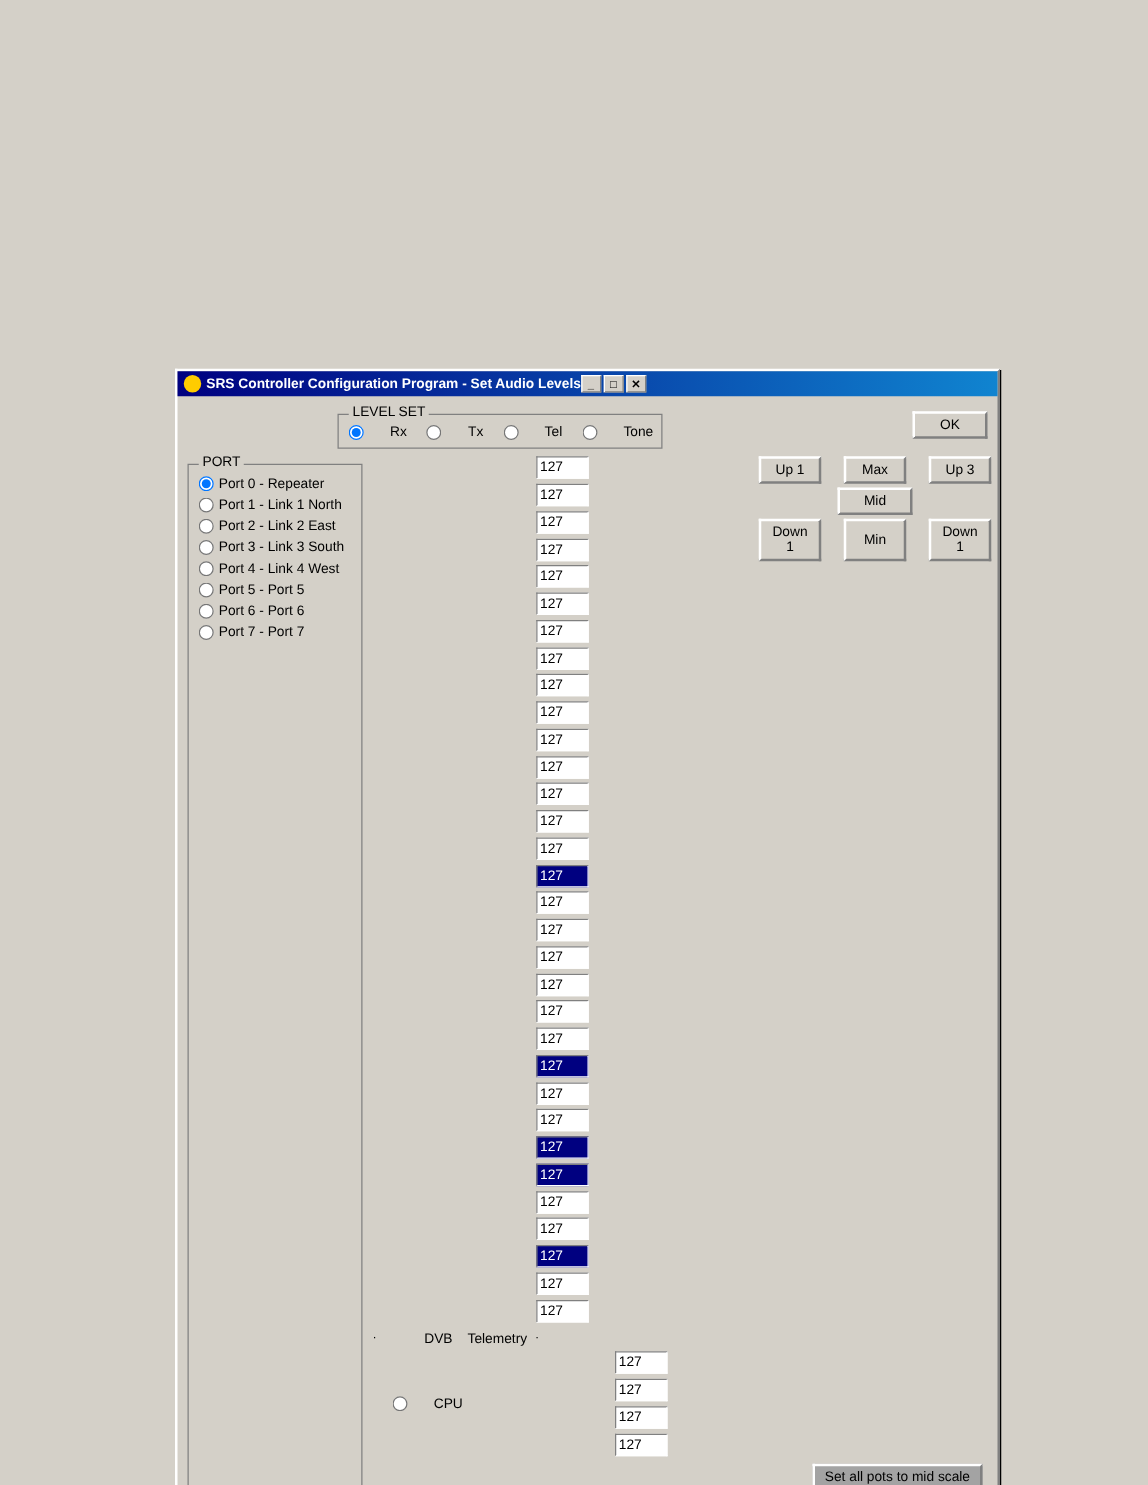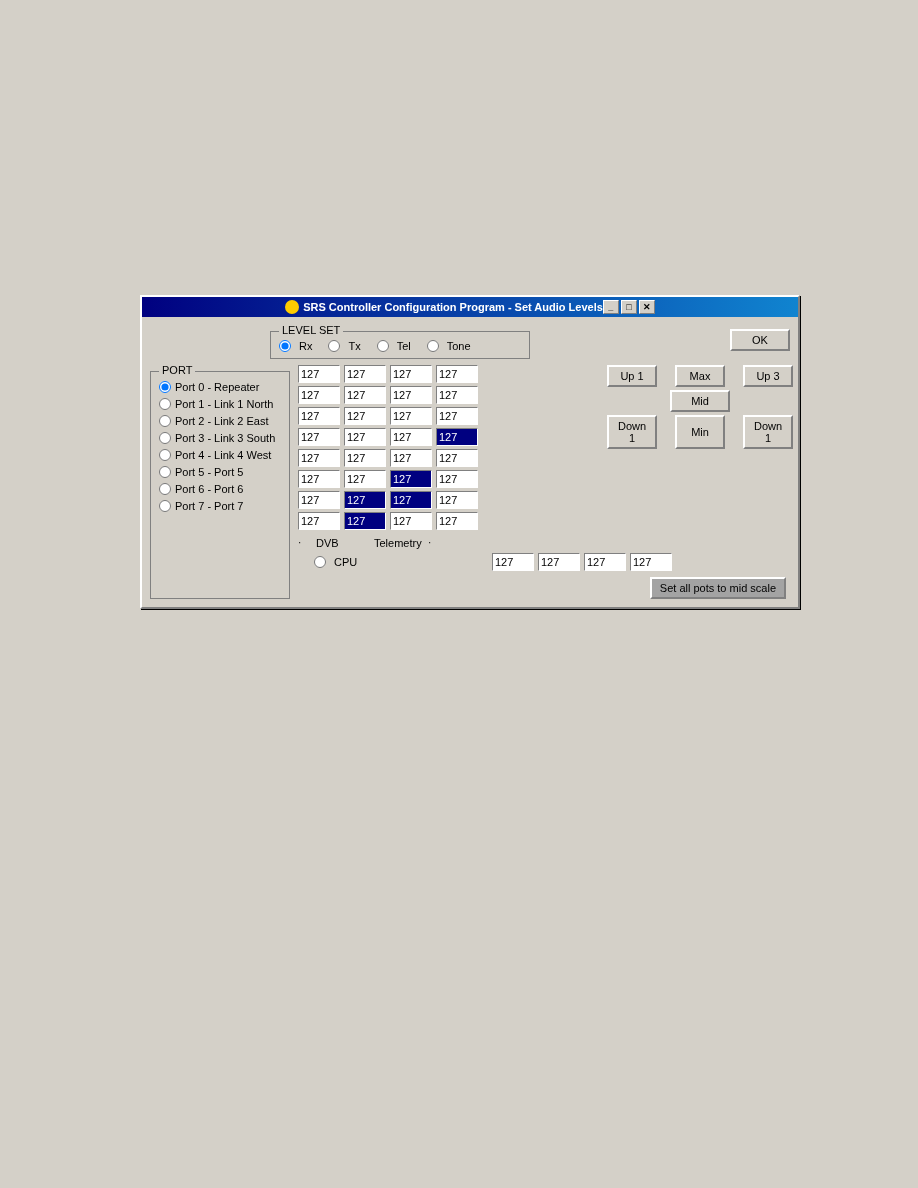--- a/index.html
+++ b/index.html
@@ -25,21 +25,21 @@
       border-left-color: #ffffff;
       box-shadow: 1px 1px 0 #000;
     }
 
     .title-bar {
       background: linear-gradient(to right, #000080, #1084d0);
       color: white;
       padding: 3px 5px;
       display: flex;
       align-items: center;
-      justify-content: center;
+      justify-content: flex-start;
       height: 20px;
     }
 
     .title-bar-text {
       display: flex;
       align-items: center;
       gap: 4px;
       font-size: 11px;
       font-weight: bold;
     }
@@ -108,21 +108,21 @@
     .level-set-group {
       display: flex;
       gap: 16px;
       align-items: center;
       padding-top: 4px;
     }
 
     .radio-label {
       display: flex;
       align-items: flex-start;
-      gap: 8px;
+      gap: 21px;
       cursor: pointer;
     }
 
     input[type="radio"] {
       margin: 0;
       width: 12px;
       height: 12px;
     }
 
     .ok-button {
@@ -194,20 +194,21 @@
     .inputs-section {
       flex: 1;
     }
 
     
     .input-row {
       display: flex;
       gap: 4px;
       margin-bottom: 3px;
       align-items: center;
+      flex-direction: column;
     }
 
     .num-input {
       width: 42px;
       height: 18px;
       border: 1px solid;
       border-top-color: #808080;
       border-left-color: #808080;
       border-right-color: #ffffff;
       border-bottom-color: #ffffff;
@@ -443,21 +444,21 @@
               <button class="ctrl-btn">Min</button>
               <button class="ctrl-btn">Down 1</button>
             </div>
           </div>
         </div>
 
         <div class="cpu-row">
           <div style="width: 10px; display: flex; align-items: center;">
             <span style="font-size:10px;">·</span>
           </div>
-          <div style="width: 46px; text-align: left;">
+          <div style="width: 46px; text-align: right;">
             <span>DVB</span>
           </div>
           <div style="width: 46px; text-align: center; margin-left: 4px;">
             <span>Telemetry</span>
           </div>
           <div style="width: 10px; display: flex; align-items: center;">
             <span style="font-size:10px;">·</span>
           </div>
         </div>
 

